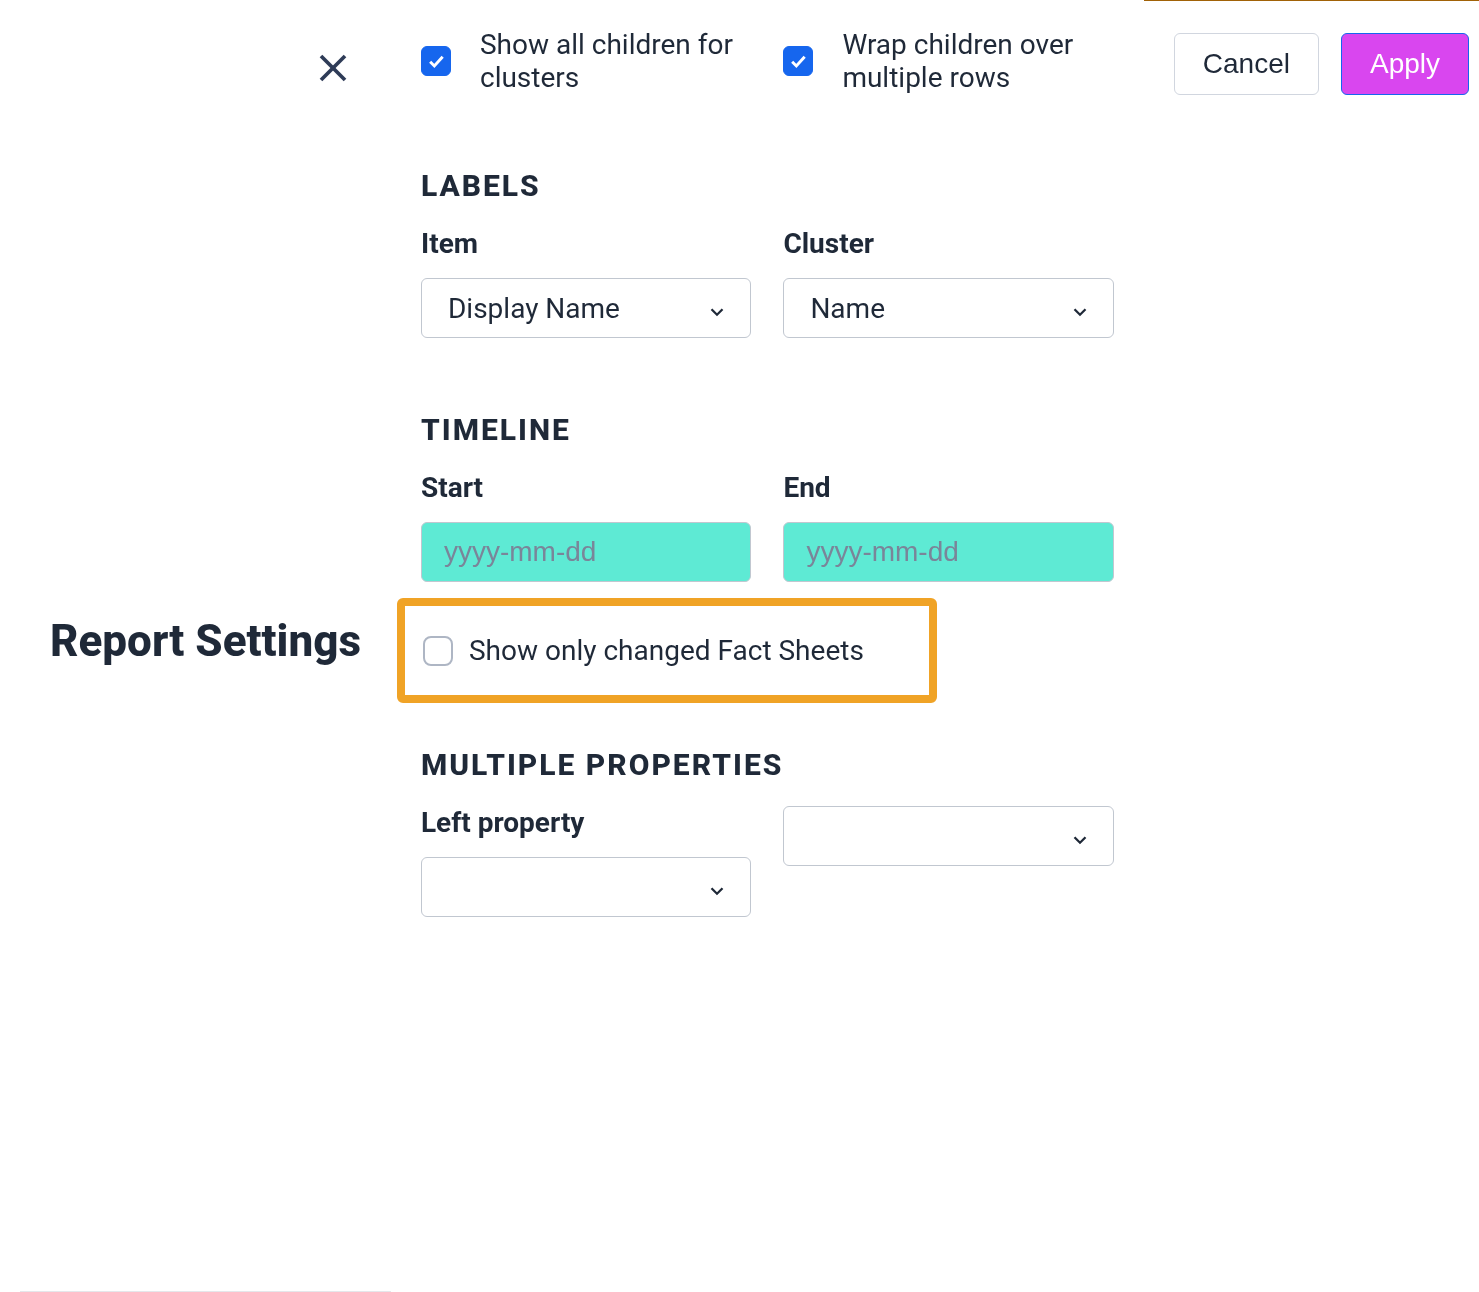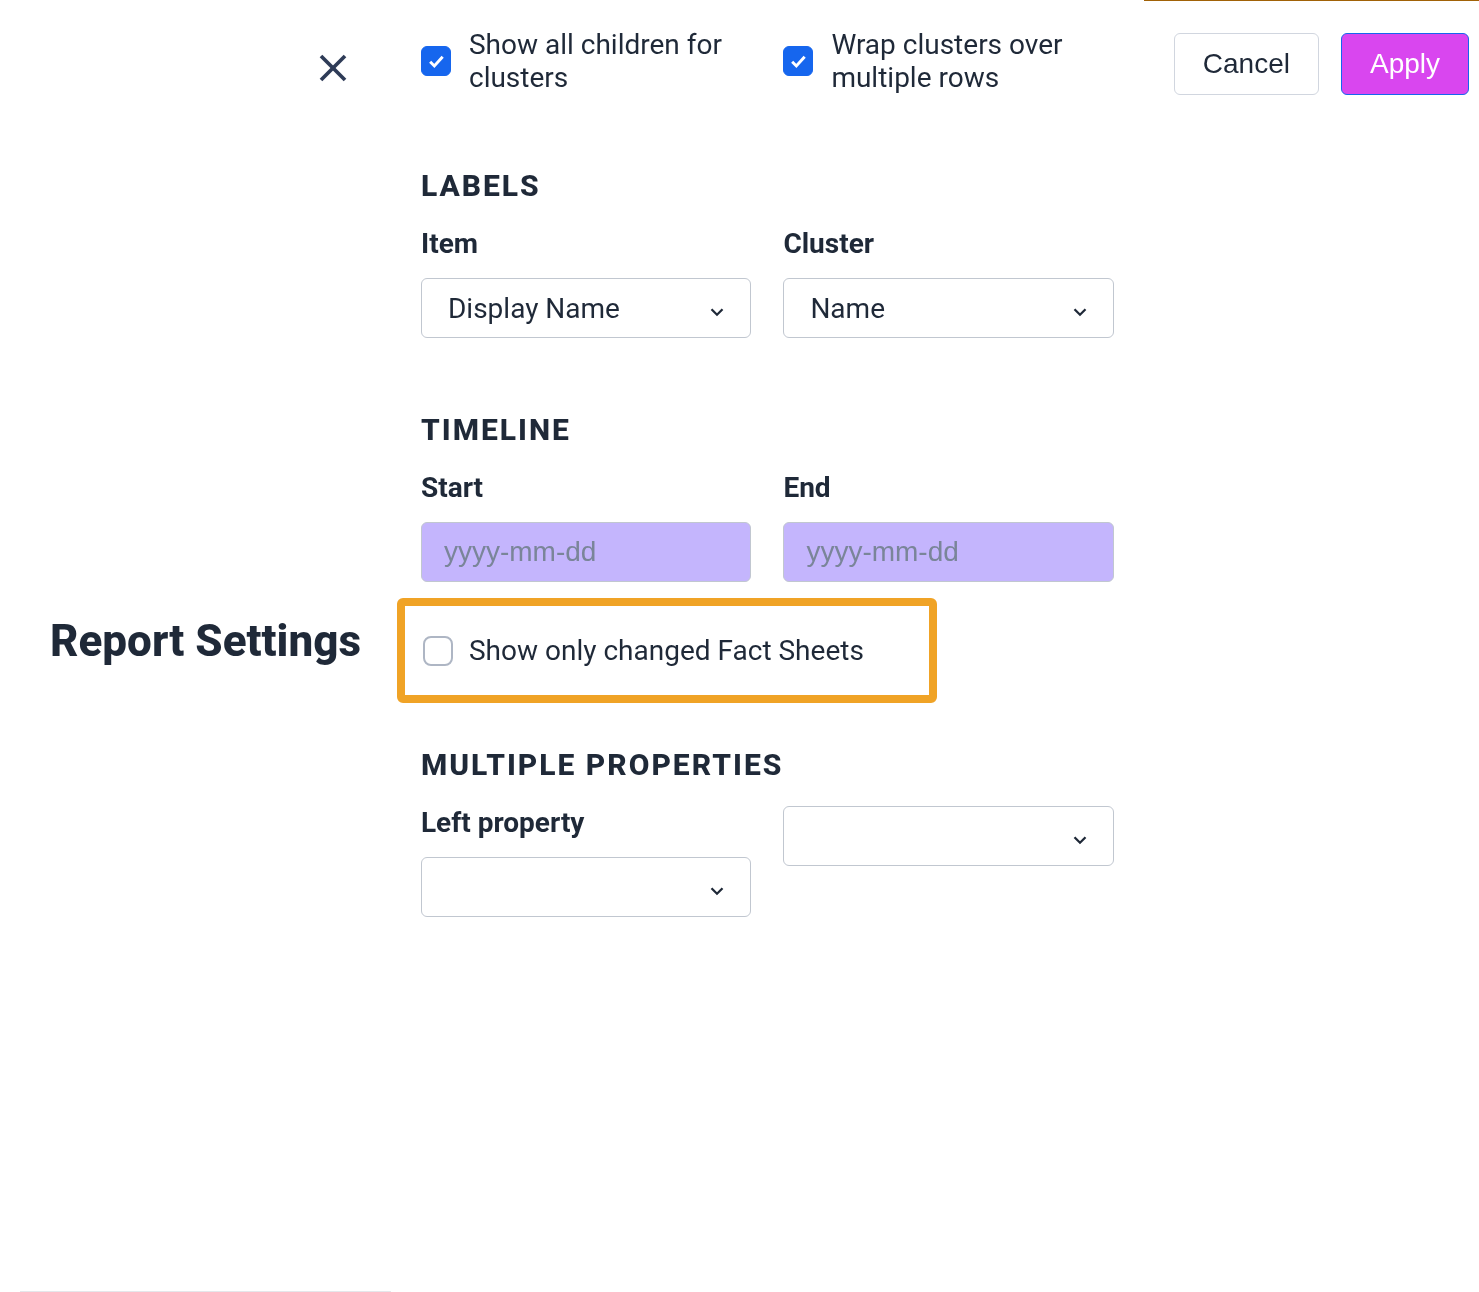--- a/index.html
+++ b/index.html
@@ -62,21 +62,21 @@
       width: 100%;
     }
     .col {
       flex: 1;
       min-width: 0;
       padding: 0 0 0 0;
     }
     .checkbox-row {
       display: flex;
       align-items: center;
-      gap: 18px;
+      gap: 29px;
       font-size: 28px;
       color: #1f2938;
     }
     .checkbox {
       width: 30px;
       height: 30px;
       border-radius: 6px;
       border: 1px solid #c1c7d0;
       background: #fff;
       display: flex;
@@ -134,21 +134,21 @@
       stroke-width: 2.5;
       fill: none;
       width: 100%;
       height: 100%;
     }
     .date-input {
       width: 100%;
       height: 60px;
       border: 1px solid #c1c7d0;
       border-radius: 6px;
-      background: #c4b5fd;
+      background: #5eead4;
       font-size: 28px;
       color: #1f2938;
       padding: 0 22px;
       outline: none;
     }
     .date-input::placeholder {
       color: #7a8599;
     }
     .highlight-box {
       border: 8px solid #f0a326;
@@ -230,21 +230,21 @@
           <span>Show all children for clusters</span>
         </label>
       </div>
       <div class="col">
         <label class="checkbox-row">
           <span class="checkbox checked">
             <svg viewBox="0 0 24 24">
                 <polyline points="5 13 10 18 20 7"></polyline>
               </svg>
           </span>
-          <span>Wrap clusters over multiple rows</span>
+          <span>Wrap children over multiple rows</span>
         </label>
       </div>
     </div>
 
     <h2 class="section-heading">LABELS</h2>
     <div class="row">
       <div class="col">
         <label class="field-label">Item</label>
         <div class="select">
           <span>Display Name</span>

